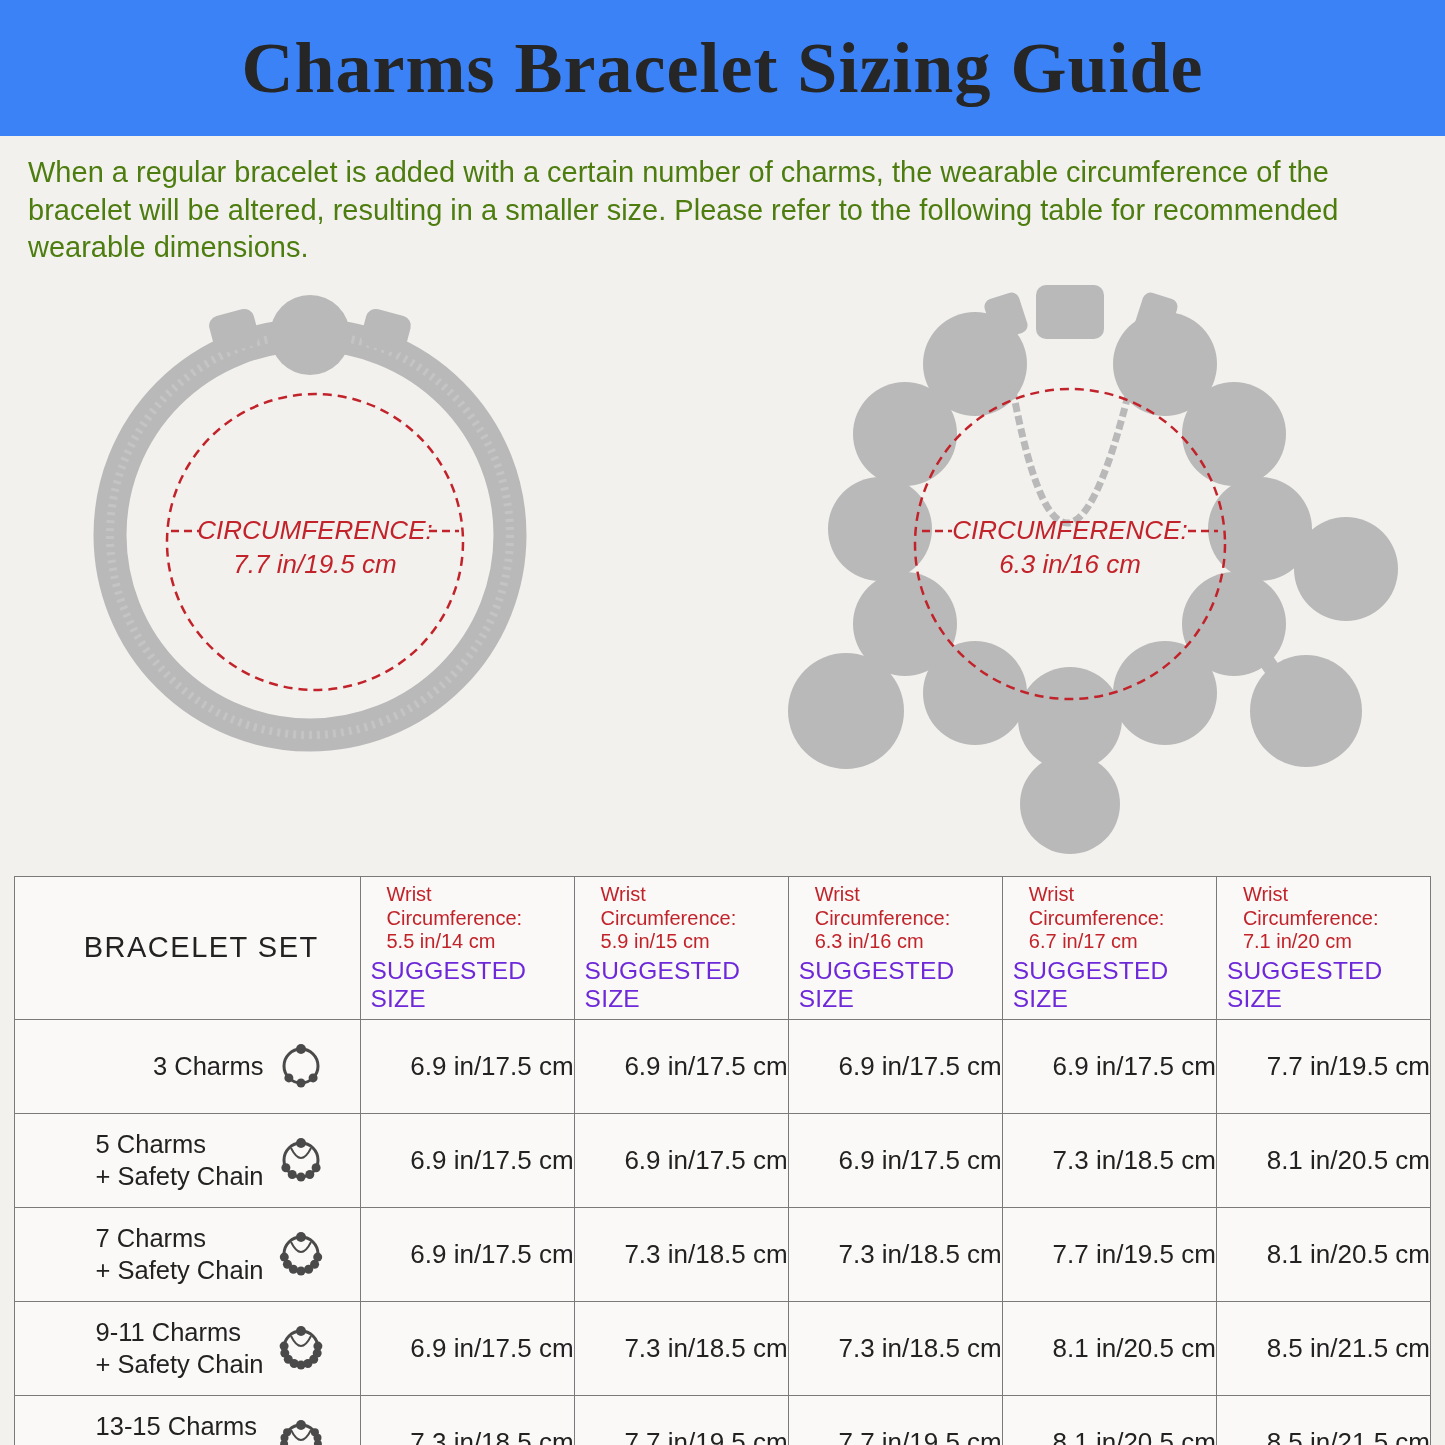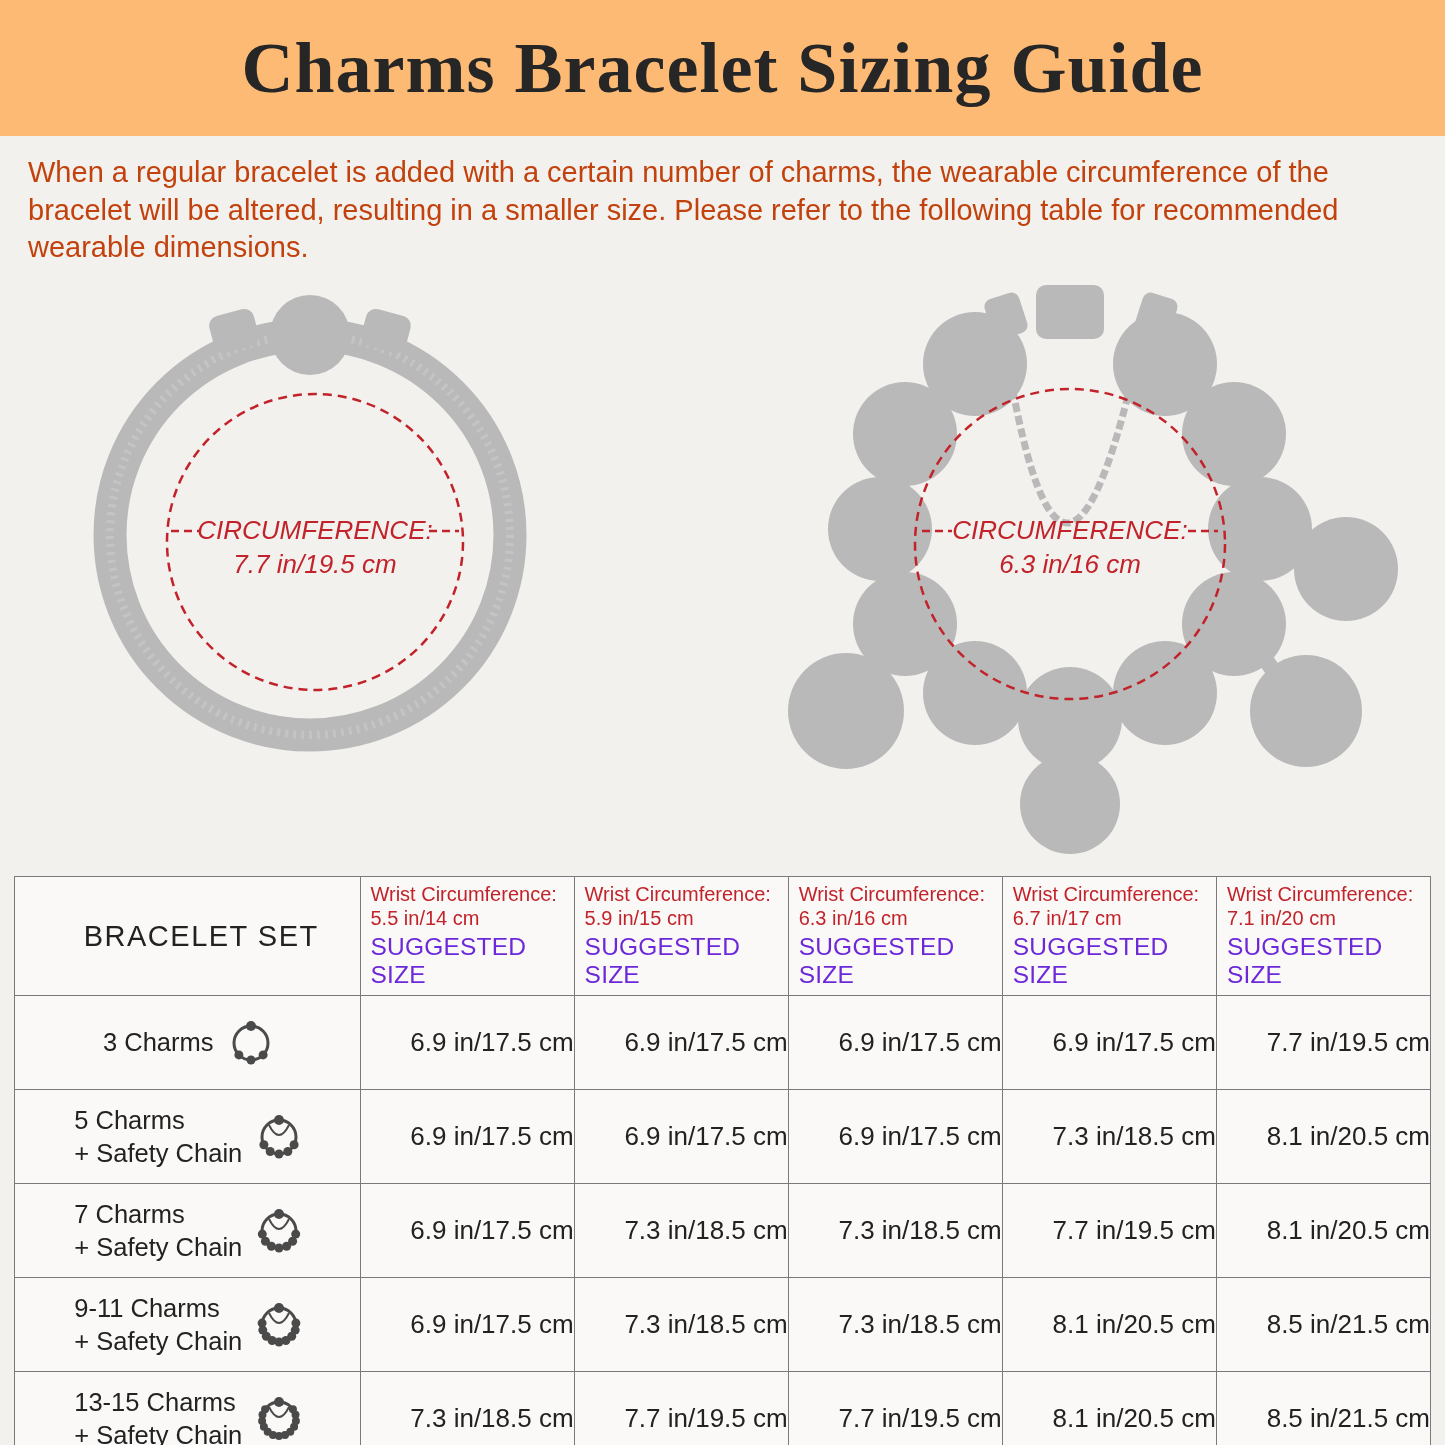--- a/index.html
+++ b/index.html
@@ -8,38 +8,38 @@
     background:#f3f1ee;
     font-family:"Liberation Sans", sans-serif;
     color:#222;
     position:relative;
     overflow:hidden;
   }
 
   
   .banner {
     height:136px;
-    background:#fdba74;
+    background:#3b82f6;
     display:flex; align-items:center; justify-content:center;
   }
   .banner h1 {
     font-family:"Liberation Serif", serif;
     font-weight:700;
     font-size:72px;
     letter-spacing:1px;
     color:#262626;
   }
 
   
   .intro {
     margin:18px 26px 0 28px;
     max-width:1400px;
     font-size:29px;
     line-height:1.3;
-    color:#c2410c;
+    color:#4d7c0f;
   }
 
   
   .illu-wrap { position:relative; width:1445px; height:586px;font-style:italic; }
   .illu { position:absolute; }
   .redlabel {
     fill:#c2232a;
     font-family:"Liberation Sans", sans-serif;
     font-size:26px;
   }
@@ -61,32 +61,33 @@
     text-align:center;
     font-size:29px;
     letter-spacing:1.5px;
     color:#222;
     padding-left:36px;
   }
   .wc {
     color:#c2232a;
     font-size:20px;
     line-height:1.18;
+    margin-left:16px;
   }
   .ss {
     color:#6d28d9;
     font-size:24.5px;
     margin-top:3px;
     letter-spacing:0.2px;
   }
 
   tbody td { height:94px; }
   td.size-cell { text-align:right; font-size:26px; color:#222; }
   td.label-cell { padding:0 26px 0 38px; }
-  .label-flex { display:flex; align-items:center; justify-content:center; }
+  .label-flex { display:flex; align-items:center; justify-content:flex-end; }
   .label-text { font-size:25.5px; line-height:1.28; color:#222; }
   .row-icon { flex:0 0 auto; }
 </style>
 </head>
 <body>
 
 <div class="banner">
   <h1>Charms Bracelet Sizing Guide</h1>
 </div>
 

